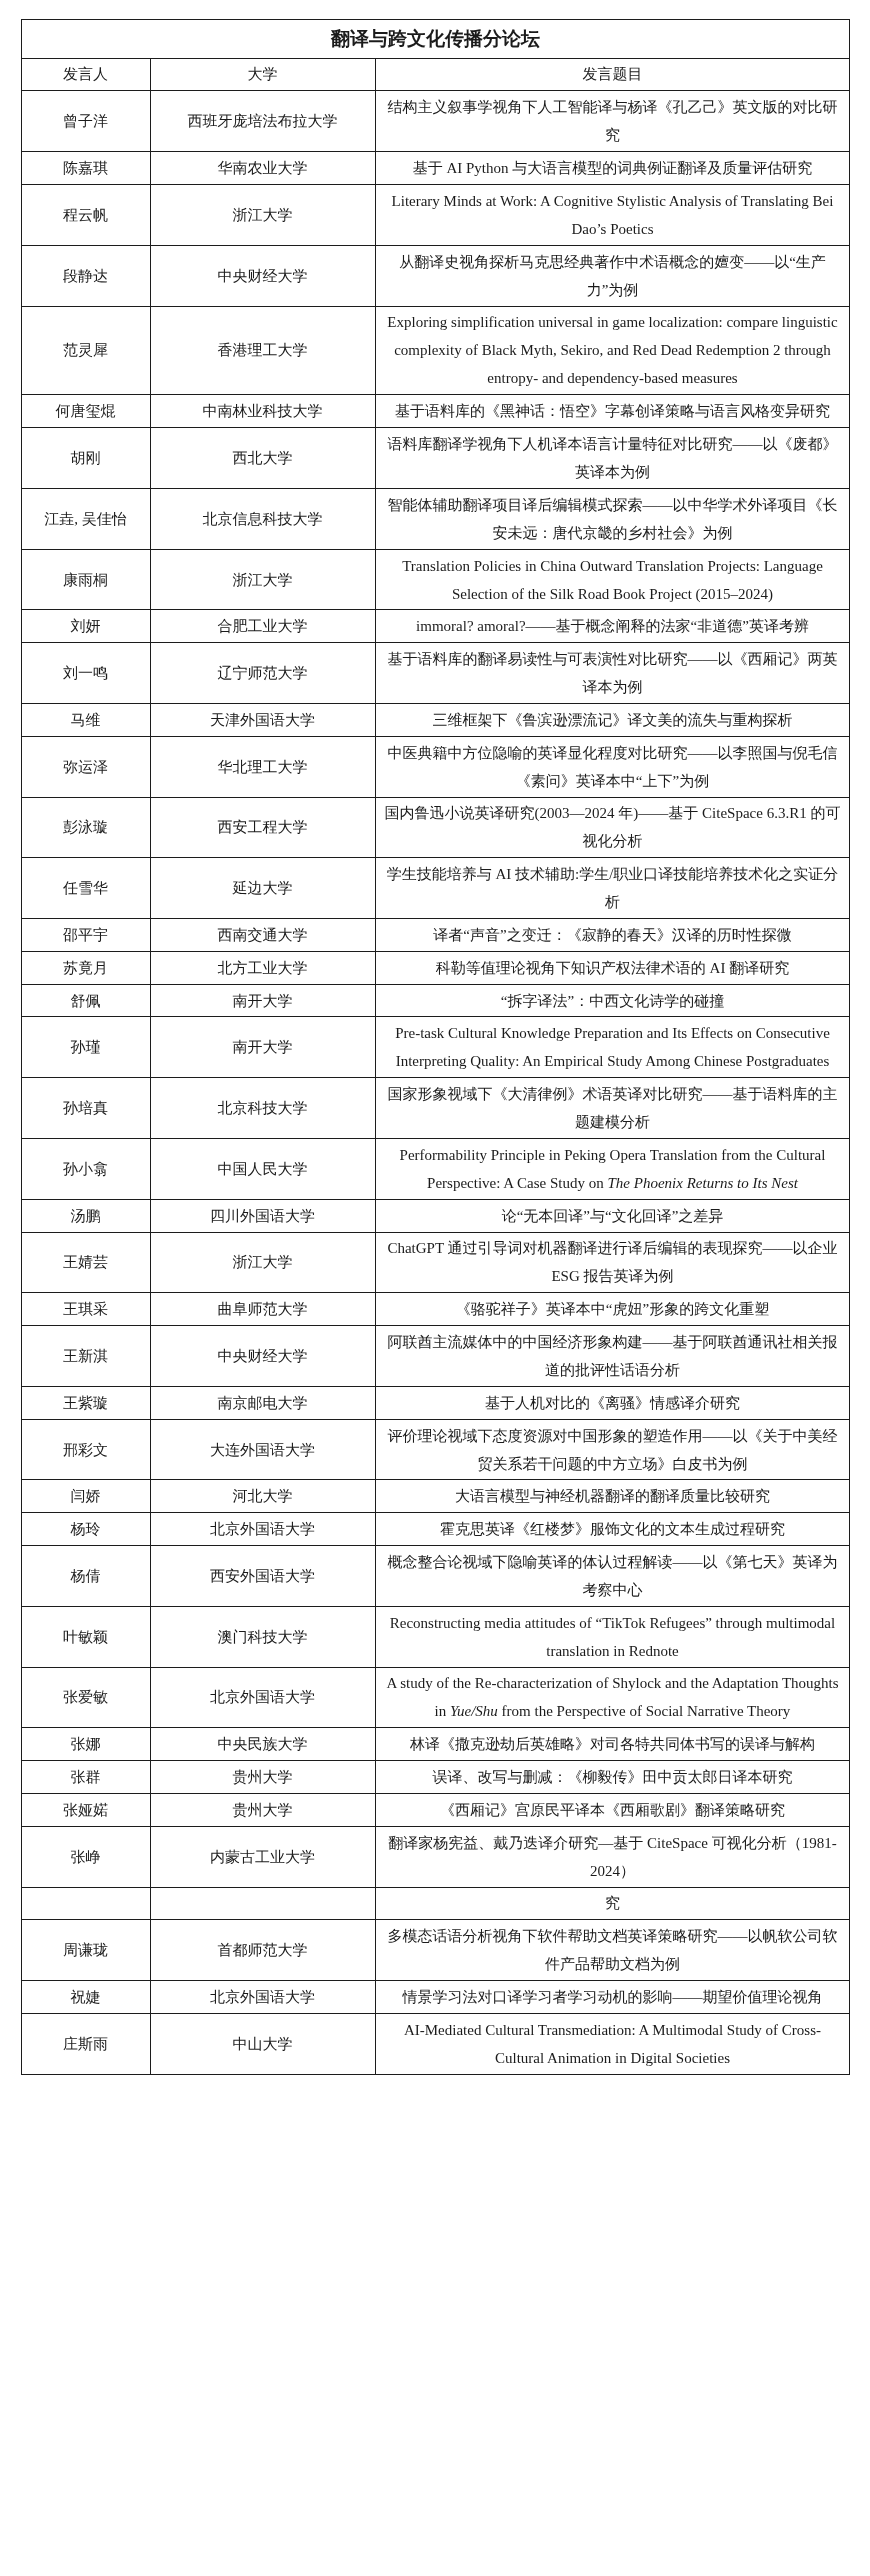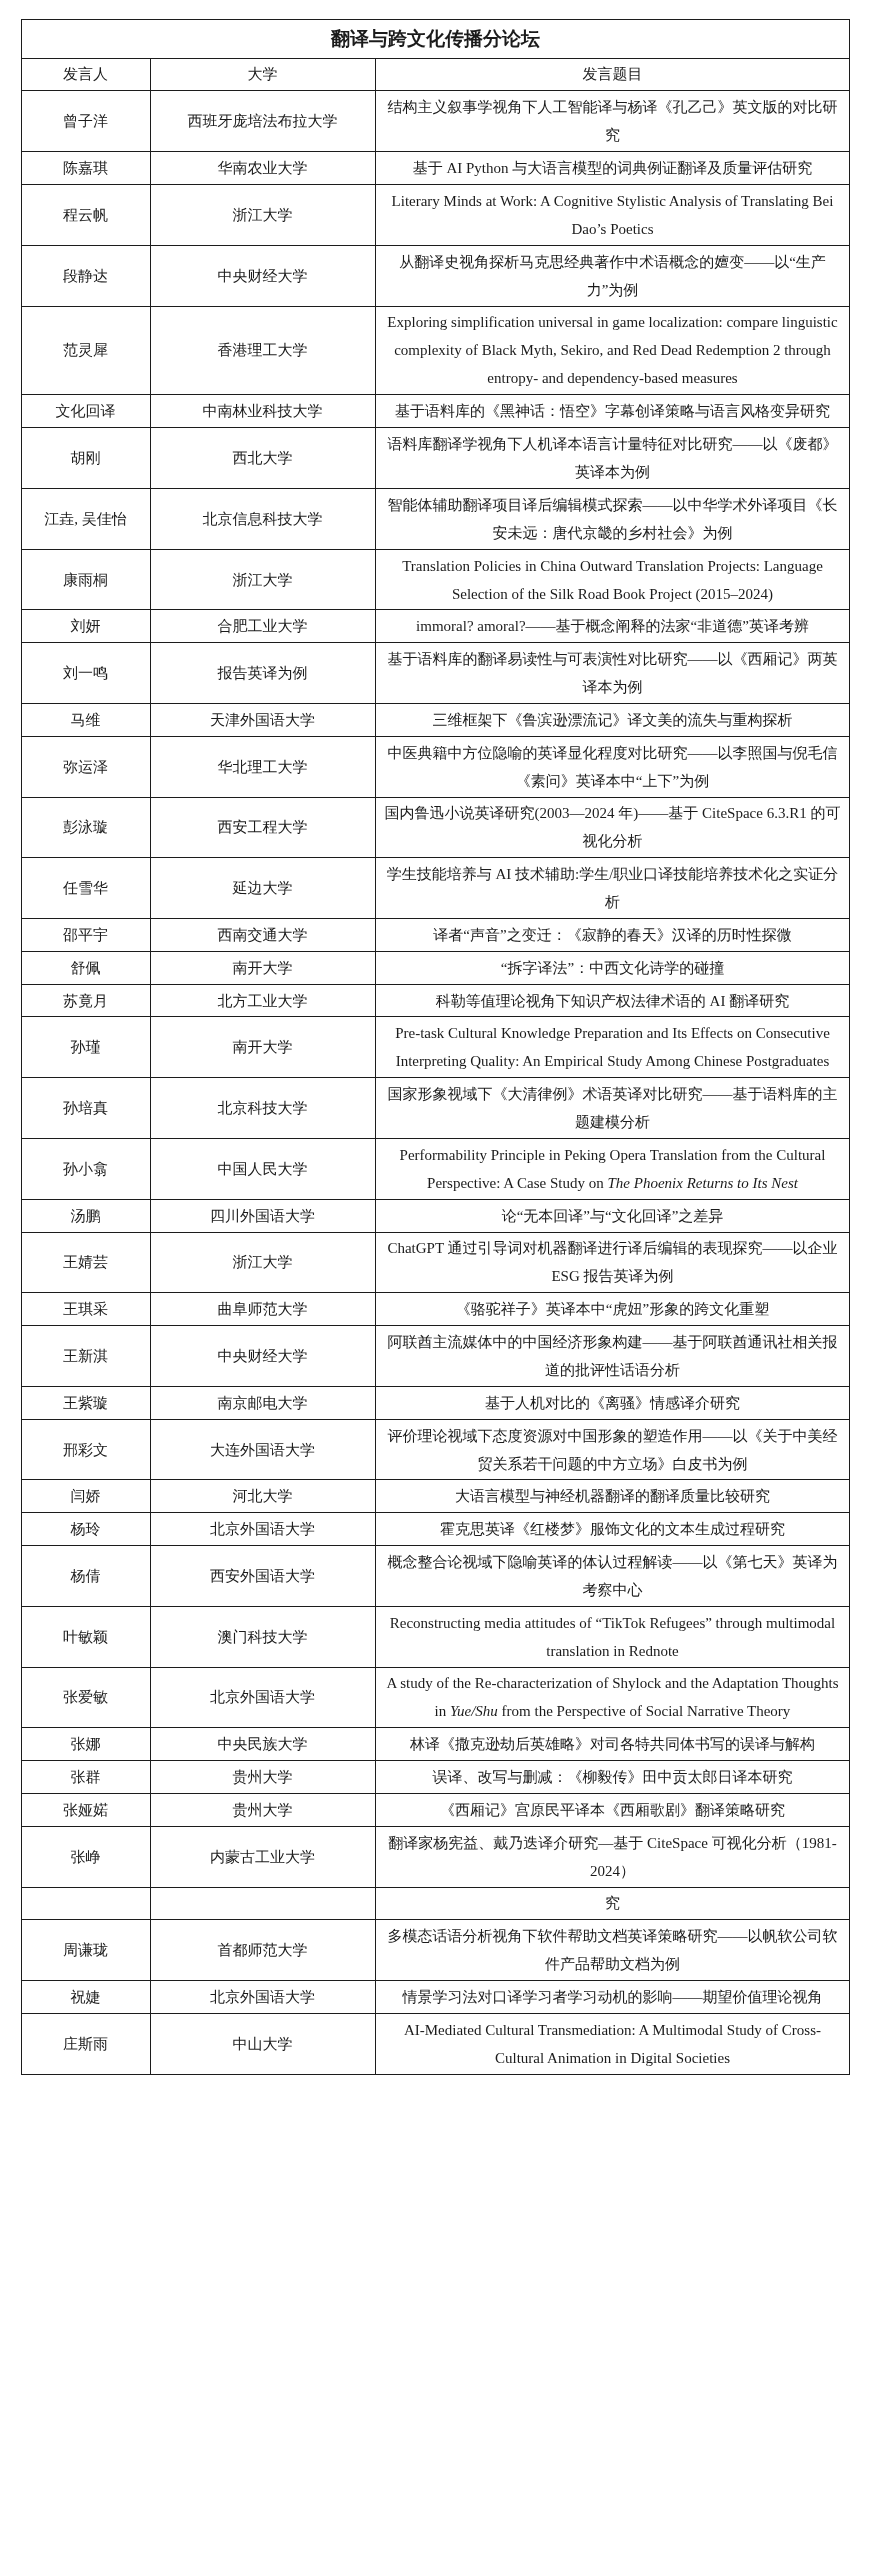--- a/index.html
+++ b/index.html
@@ -75,21 +75,21 @@
     <td>段静达</td>
     <td>中央财经大学</td>
     <td>从翻译史视角探析马克思经典著作中术语概念的嬗变——以“生产力”为例</td>
   </tr>
         <tr>
     <td>范灵犀</td>
     <td>香港理工大学</td>
     <td>Exploring simplification universal in game localization: compare linguistic complexity of Black Myth, Sekiro, and Red Dead Redemption 2 through entropy- and dependency-based measures</td>
   </tr>
         <tr>
-    <td>文化回译</td>
+    <td>何唐玺焜</td>
     <td>中南林业科技大学</td>
     <td>基于语料库的《黑神话：悟空》字幕创译策略与语言风格变异研究</td>
   </tr>
         <tr>
     <td>胡刚</td>
     <td>西北大学</td>
     <td>语料库翻译学视角下人机译本语言计量特征对比研究——以《废都》英译本为例</td>
   </tr>
         <tr>
     <td>江垚, 吴佳怡</td>
@@ -101,21 +101,21 @@
     <td>浙江大学</td>
     <td>Translation Policies in China Outward Translation Projects: Language Selection of the Silk Road Book Project (2015–2024)</td>
   </tr>
         <tr>
     <td>刘妍</td>
     <td>合肥工业大学</td>
     <td>immoral? amoral?——基于概念阐释的法家“非道德”英译考辨</td>
   </tr>
         <tr>
     <td>刘一鸣</td>
-    <td>报告英译为例</td>
+    <td>辽宁师范大学</td>
     <td>基于语料库的翻译易读性与可表演性对比研究——以《西厢记》两英译本为例</td>
   </tr>
         <tr>
     <td>马维</td>
     <td>天津外国语大学</td>
     <td>三维框架下《鲁滨逊漂流记》译文美的流失与重构探析</td>
   </tr>
         <tr>
     <td>弥运泽</td>
     <td>华北理工大学</td>
@@ -130,28 +130,28 @@
     <td>任雪华</td>
     <td>延边大学</td>
     <td>学生技能培养与 AI 技术辅助:学生/职业口译技能培养技术化之实证分析</td>
   </tr>
         <tr>
     <td>邵平宇</td>
     <td>西南交通大学</td>
     <td>译者“声音”之变迁：《寂静的春天》汉译的历时性探微</td>
   </tr>
         <tr>
+    <td>苏竟月</td>
+    <td>北方工业大学</td>
+    <td>科勒等值理论视角下知识产权法律术语的 AI 翻译研究</td>
+  </tr>
+        <tr>
     <td>舒佩</td>
     <td>南开大学</td>
     <td>“拆字译法”：中西文化诗学的碰撞</td>
-  </tr>
-        <tr>
-    <td>苏竟月</td>
-    <td>北方工业大学</td>
-    <td>科勒等值理论视角下知识产权法律术语的 AI 翻译研究</td>
   </tr>
         <tr>
     <td>孙瑾</td>
     <td>南开大学</td>
     <td>Pre-task Cultural Knowledge Preparation and Its Effects on Consecutive Interpreting Quality: An Empirical Study Among Chinese Postgraduates</td>
   </tr>
         <tr>
     <td>孙培真</td>
     <td>北京科技大学</td>
     <td>国家形象视域下《大清律例》术语英译对比研究——基于语料库的主题建模分析</td>

